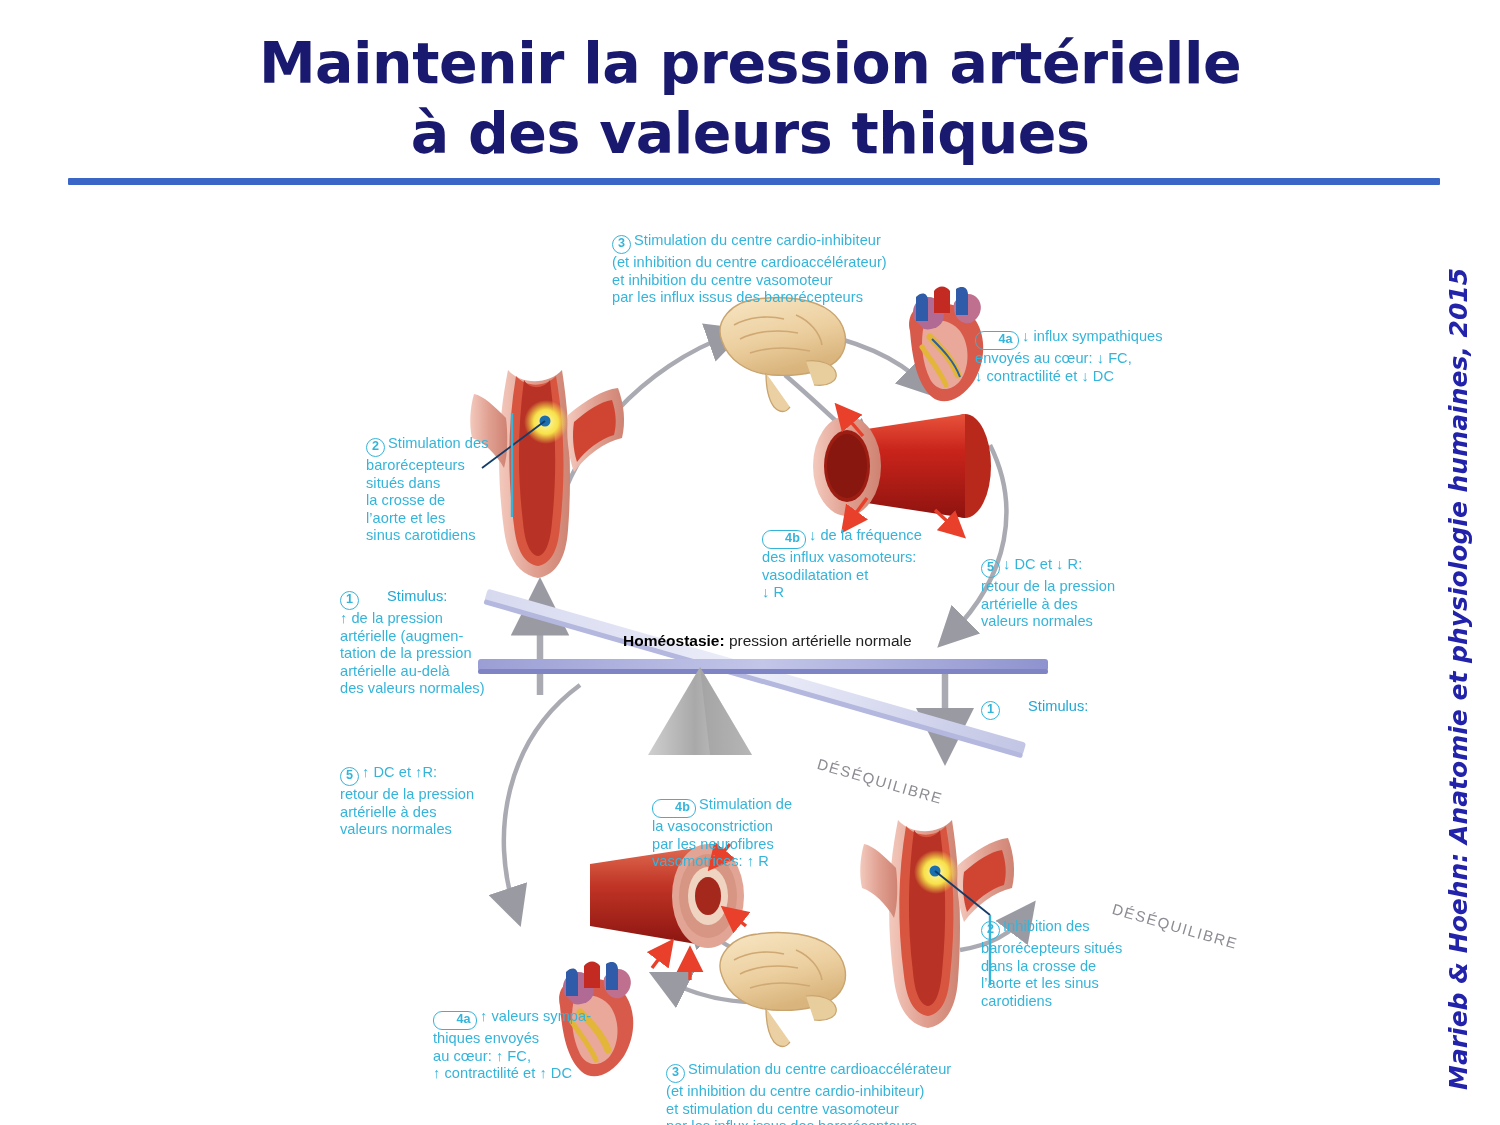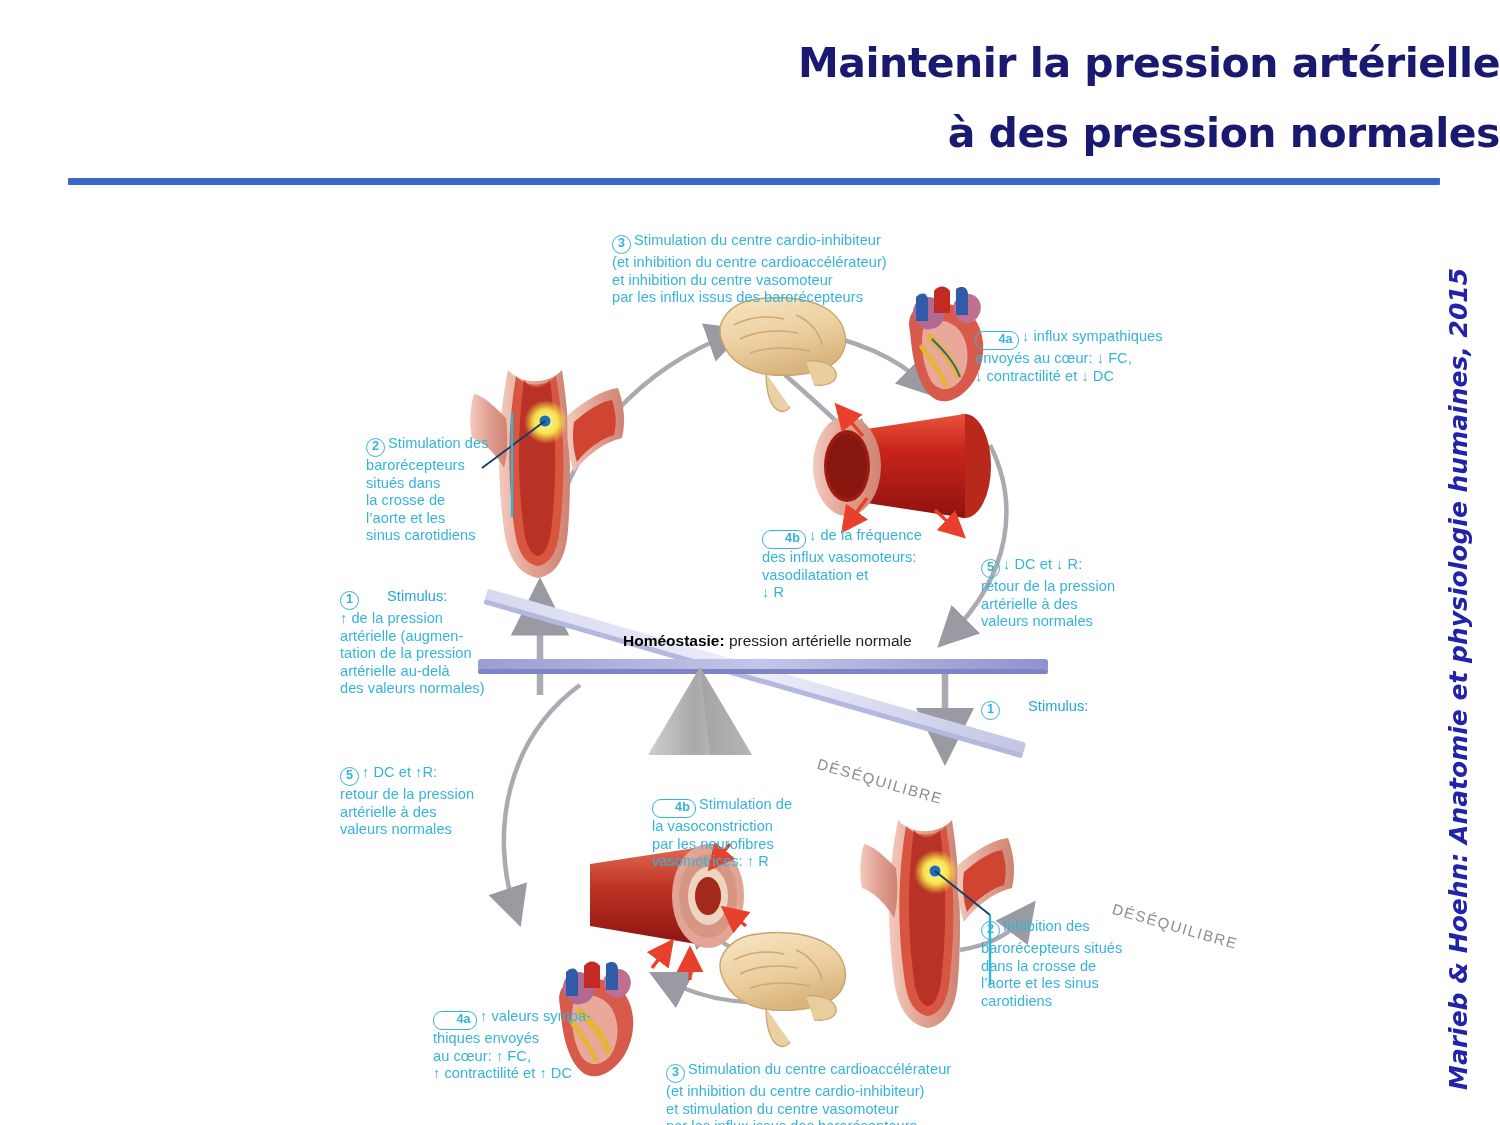--- a/index.html
+++ b/index.html
@@ -12,26 +12,25 @@
   }
   #slide{position:absolute;inset:0;}
 
   
   .title-wrap{
     position:absolute;left:0;top:28px;width:1500px;text-align:center;
   }
   .title-line{
     font-family:"DejaVu Sans",sans-serif;
     font-weight:bold;
-    font-size:41px;
+    font-size:57px;
     line-height:70px;
     color:#191970;
     letter-spacing:-0.5px;
     white-space:nowrap;
-    text-align:right;
   }
   .title-rule{
     position:absolute;left:68px;top:178px;width:1372px;height:7px;
     background:#3a66c8;border-radius:1px;
   }
 
   
   .credit{
     position:absolute;
     left:1444px;top:430px;
@@ -103,21 +102,21 @@
   #deseq-top{left:520px;top:560px;transform:rotate(16deg);transform-origin:0 0;}
   #deseq-bot{left:815px;top:705px;transform:rotate(16deg);transform-origin:0 0;}
 </style>
 </head>
 <body>
 
 <div id="slide">
 
   <div class="title-wrap">
     <div class="title-line">Maintenir la pression artérielle</div>
-    <div class="title-line">à des pression normales</div>
+    <div class="title-line">à des valeurs thiques</div>
   </div>
   <div class="title-rule"></div>
 
   <div class="credit">Marieb &amp; Hoehn: Anatomie et physiologie humaines, 2015</div>
 
   <div id="diagram">
 
     <svg width="900" height="925" viewBox="0 0 900 925">
       <defs>
         <linearGradient id="vesGrad" x1="0" y1="0" x2="0" y2="1">

